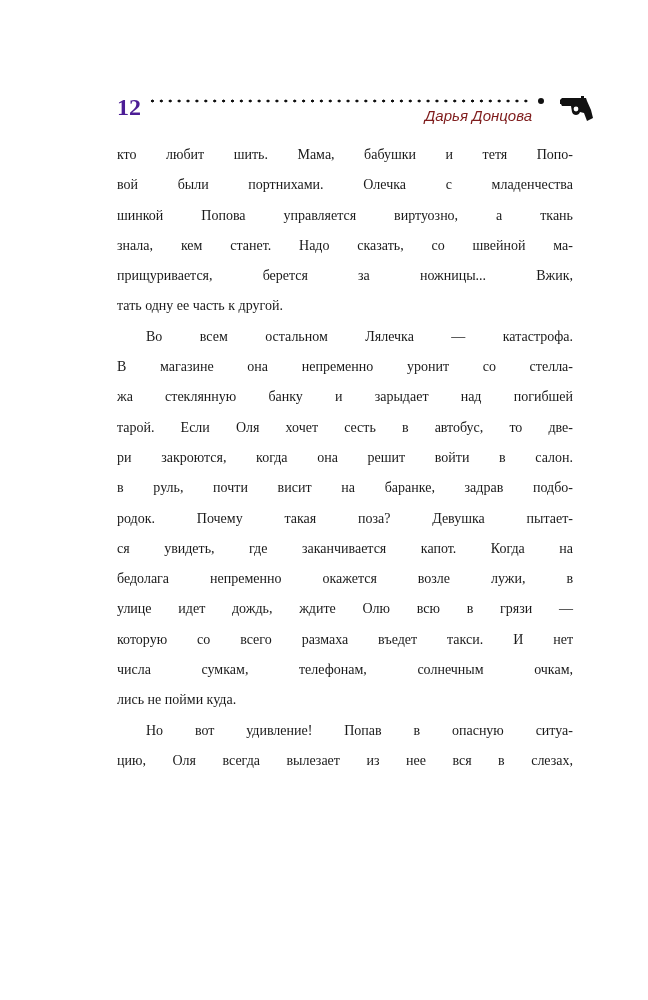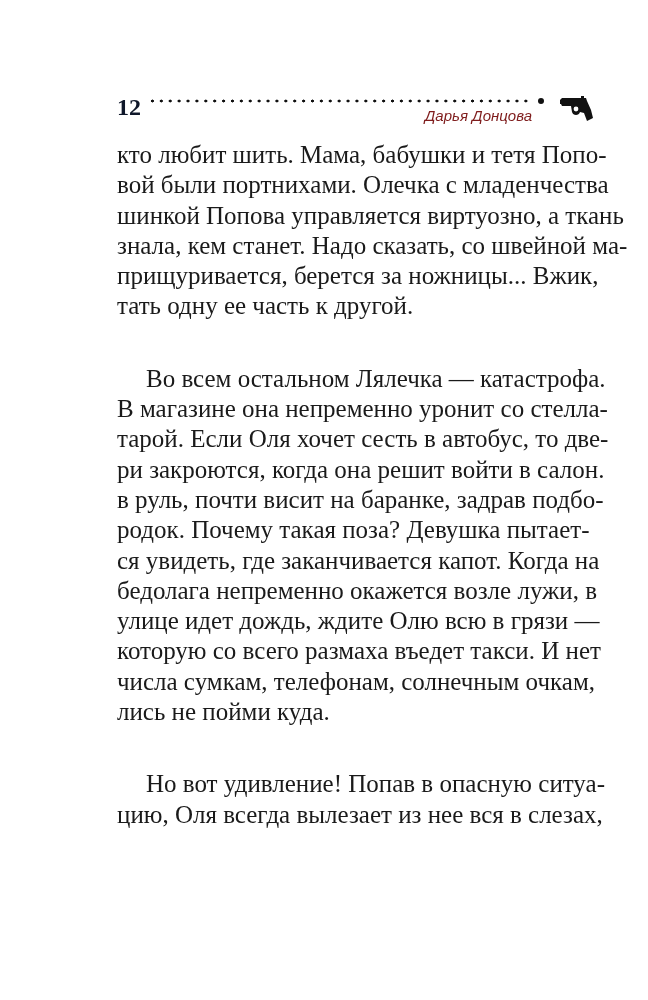--- a/index.html
+++ b/index.html
@@ -1,30 +1,30 @@
 <!DOCTYPE html>
 <html><head>
 <meta charset="utf-8">
 <style>
   html, body { margin: 0; padding: 0; background: #ffffff; }
   body { width: 648px; height: 1000px; position: relative; overflow: hidden; }
   .page { position: absolute; left: 0; top: 0; width: 648px; height: 1000px; background: #fff; }
   .header { position: absolute; left: 117px; top: 93px; width: 475px; height: 40px; }
-  .page-num { position: absolute; left: 0; top: 0; font-family: "Liberation Serif", serif; font-weight: bold; font-size: 24px; line-height: 28px; color: #0f172a; }
+  .page-num { position: absolute; left: 0; top: 0; font-family: "Liberation Serif", serif; font-weight: bold; font-size: 24px; line-height: 28px; color: #4c1d95; }
   .dots { position: absolute; left: 31px; top: 6px; width: 385px; height: 4px;
     background-image: radial-gradient(circle, #111 1.4px, transparent 1.6px);
     background-size: 8.9px 4px; background-repeat: repeat-x; }
   .dot-big { position: absolute; left: 421px; top: 5px; width: 6px; height: 6px; border-radius: 50%; background: #111; }
   .author { position: absolute; right: 60px; top: 14px; font-family: "Liberation Sans", sans-serif; font-style: italic; font-size: 15px; line-height: 18px; color: #7f1d1d; }
   .gun { position: absolute; left: 442px; top: 3px; width: 34px; height: 26px; }
   .body-text { position: absolute; left: 117px; top: 140px; width: 456px;
-    font-family: "Liberation Serif", serif; font-size: 25px; line-height: 30.3px; color: #1a1a1a; }
+    font-family: "Liberation Serif", serif; font-size: 14px; line-height: 30.3px; color: #1a1a1a; }
   .line { display: block; white-space: nowrap; text-align: justify; text-align-last: justify; height: 30.3px; }
   .line.last { text-align-last: left; }
-  .line.indent { padding-left: 29px; margin-top: 42px; }
+  .line.indent { padding-left: 29px; }
 </style>
 </head>
 <body>
 
 <div class="page">
   <div class="header">
     <span class="page-num">12</span>
     <span class="dots"></span>
     <span class="dot-big"></span>
     <span class="author">Дарья Донцова</span>
@@ -36,20 +36,21 @@
 
   <div class="body-text" id="body-text">
       <span class="line">кто любит шить. Мама, бабушки и тетя Попо-</span>
       <span class="line">вой были портнихами. Олечка с младенчества</span>
       <span class="line">шинкой Попова управляется виртуозно, а ткань</span>
       <span class="line">знала, кем станет. Надо сказать, со швейной ма-</span>
       <span class="line">прищуривается, берется за ножницы... Вжик,</span>
       <span class="line last">тать одну ее часть к другой.</span>
       <span class="line indent">Во всем остальном Лялечка — катастрофа.</span>
       <span class="line">В магазине она непременно уронит со стелла-</span>
+      <span class="line">жа стеклянную банку и зарыдает над погибшей</span>
       <span class="line">тарой. Если Оля хочет сесть в автобус, то две-</span>
       <span class="line">ри закроются, когда она решит войти в салон.</span>
       <span class="line">в руль, почти висит на баранке, задрав подбо-</span>
       <span class="line">родок. Почему такая поза? Девушка пытает-</span>
       <span class="line">ся увидеть, где заканчивается капот. Когда на</span>
       <span class="line">бедолага непременно окажется возле лужи, в</span>
       <span class="line">улице идет дождь, ждите Олю всю в грязи —</span>
       <span class="line">которую со всего размаха въедет такси. И нет</span>
       <span class="line">числа сумкам, телефонам, солнечным очкам,</span>
       <span class="line last">лись не пойми куда.</span>

